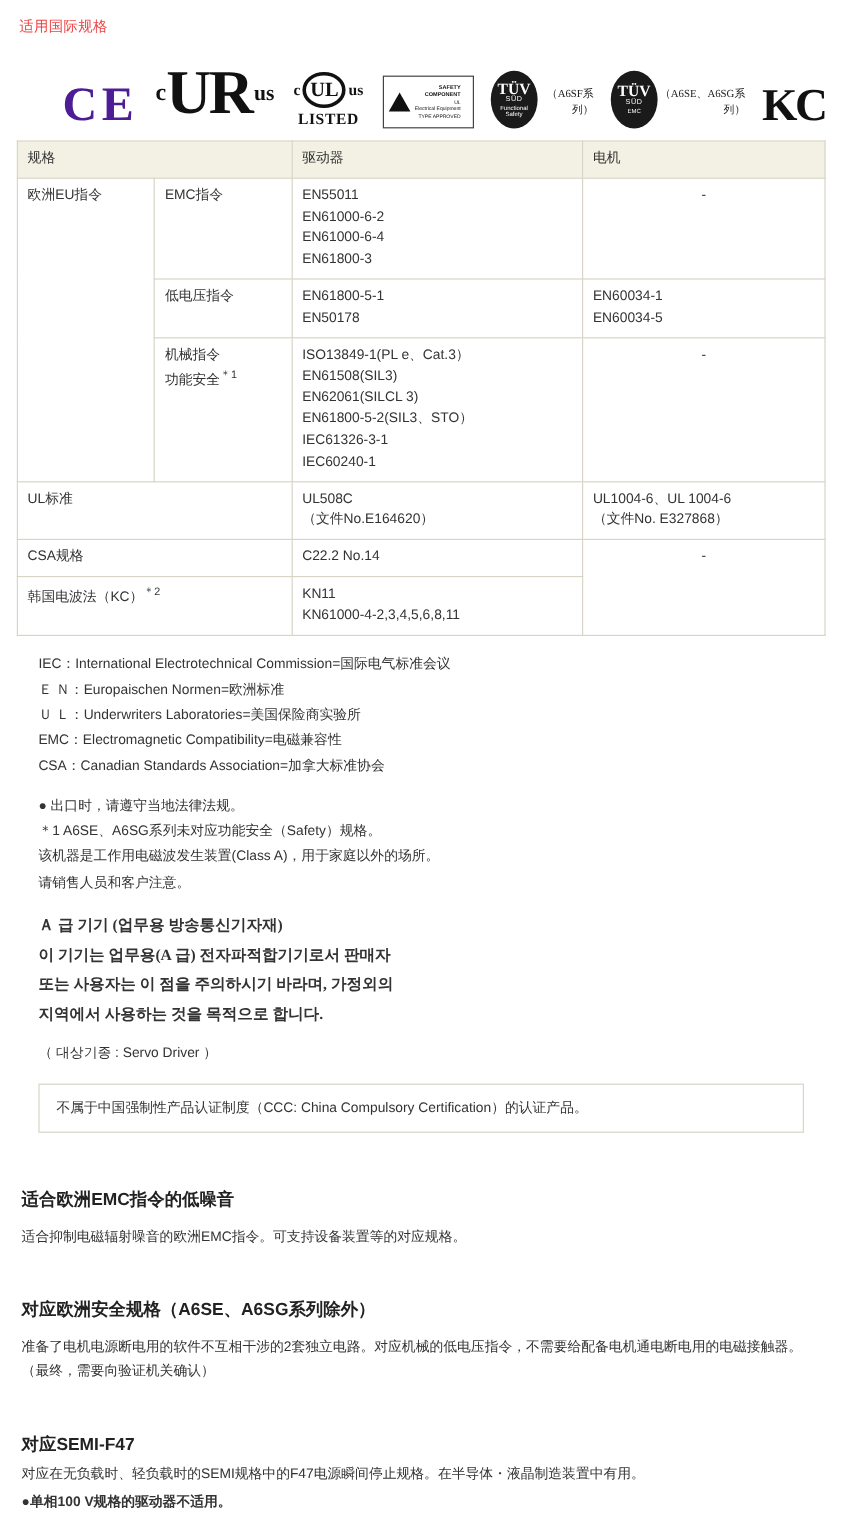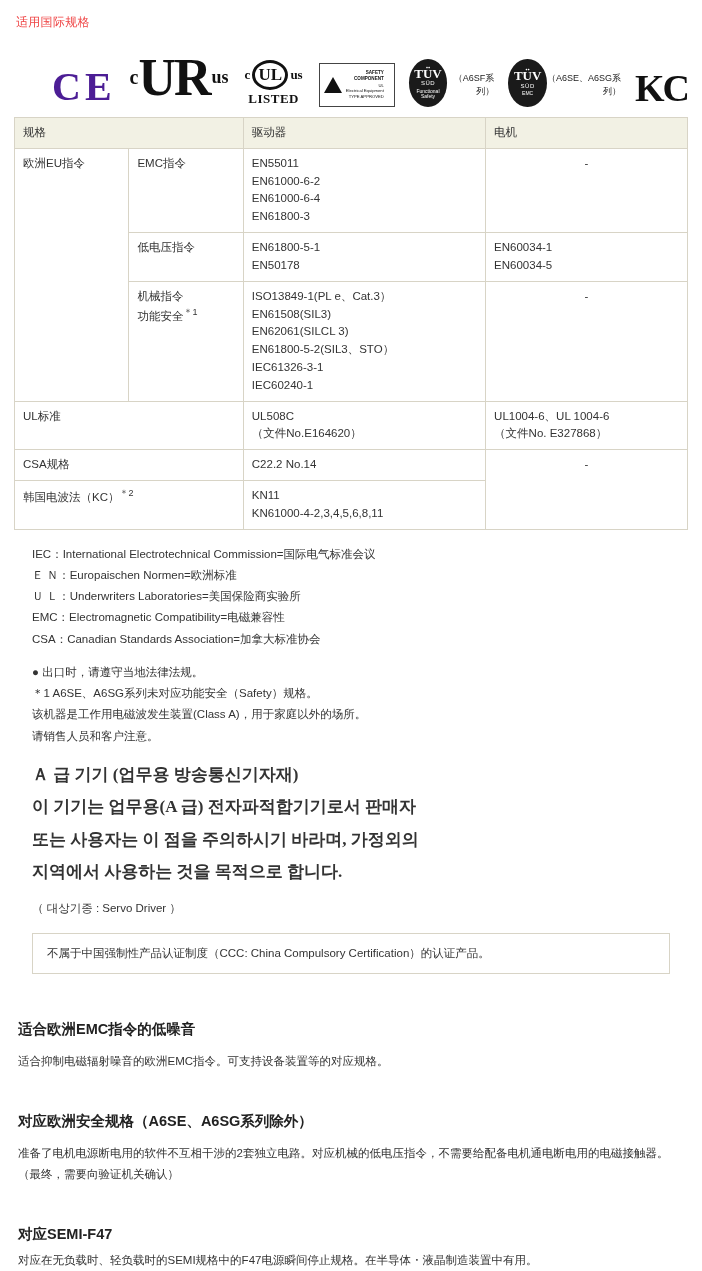--- a/index.html
+++ b/index.html
@@ -22,21 +22,21 @@
 
   
   .marks {
     display: flex;
     align-items: flex-end;
     gap: 14px;
     padding: 16px 0 10px 38px;
     min-height: 86px;
   }
   .mark { display: flex; flex-direction: row; align-items: center; text-align: right; }
-  .mark-cap { font-size: 9px; color: #222; margin-top: 3px; }
+  .mark-cap { font-size: 9px; color: #222; margin-top: 3px; font-family: Liberation Serif, serif; }
 
   
   .ce { font-family: "Liberation Serif", serif; font-size: 40px; font-weight: bold; letter-spacing: 4px; color: #4c1d95; line-height: 1; }
 
   
   .curus { display: flex; align-items: center; color: #111; }
   .curus .c { font-family: "Liberation Serif", serif; font-size: 20px; font-weight: bold; }
   .curus .ul-o { font-family: "Liberation Serif", serif; font-size: 52px; font-weight: bold; letter-spacing: -2px; }
   .curus .us { font-family: "Liberation Serif", serif; font-size: 18px; font-weight: bold; margin-left: 2px;}
 
@@ -96,21 +96,21 @@
   table.spec thead th {
     background: #f2f1e4;
     font-weight: normal;
     text-align: left;
   }
   td.center { text-align: center; }
 
   
   .notes { font-size: 11.5px; line-height: 1.85; padding: 14px 0 0 18px; color: #333; }
   .notes-gap { height: 12px; }
-  .korean { font-family: "Liberation Serif", serif; font-weight: bold; font-size: 17px; line-height: 1.9; padding-top: 12px; }
+  .korean { font-family: "Liberation Serif", serif; font-weight: bold; font-size: 13px; line-height: 1.9; padding-top: 12px; }
   .korean-sub { font-size: 11.5px; padding-top: 10px; }
 
   .ccc-box {
     margin: 14px 18px 0 18px;
     border: 1px solid #d8d4c6;
     padding: 12px 14px;
     font-size: 11.5px;
     color: #333;
   }
 

